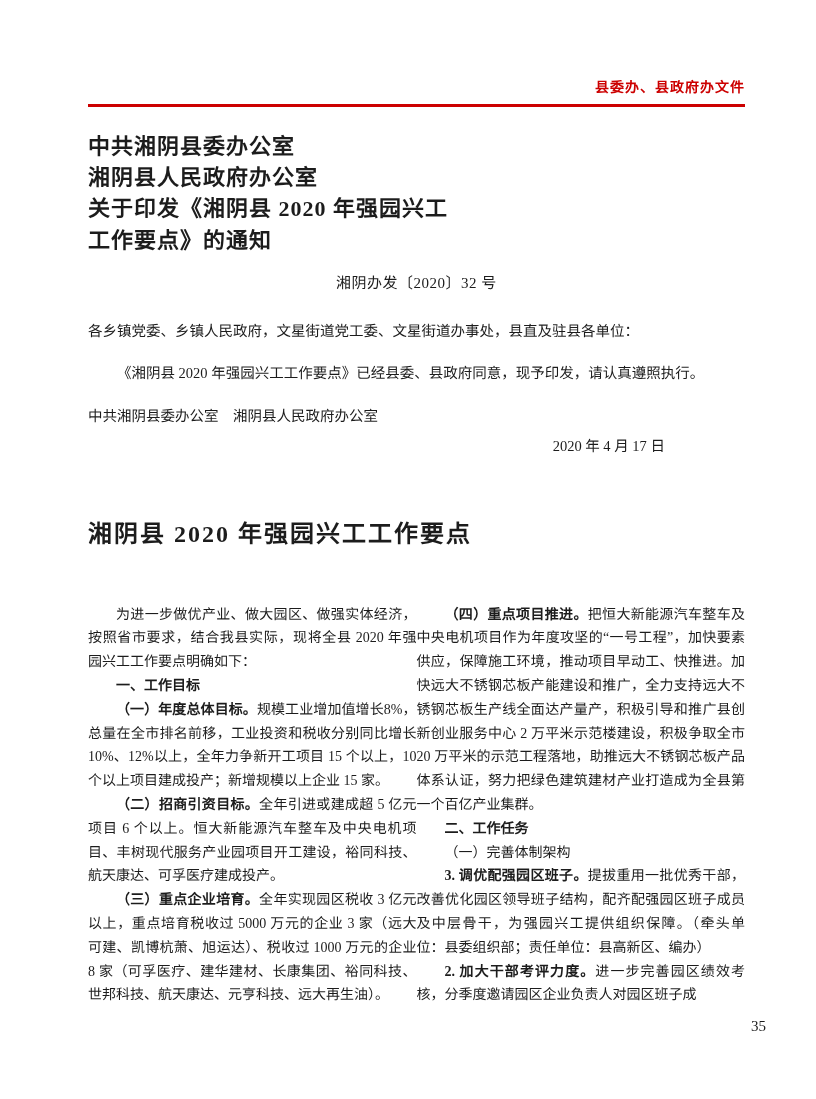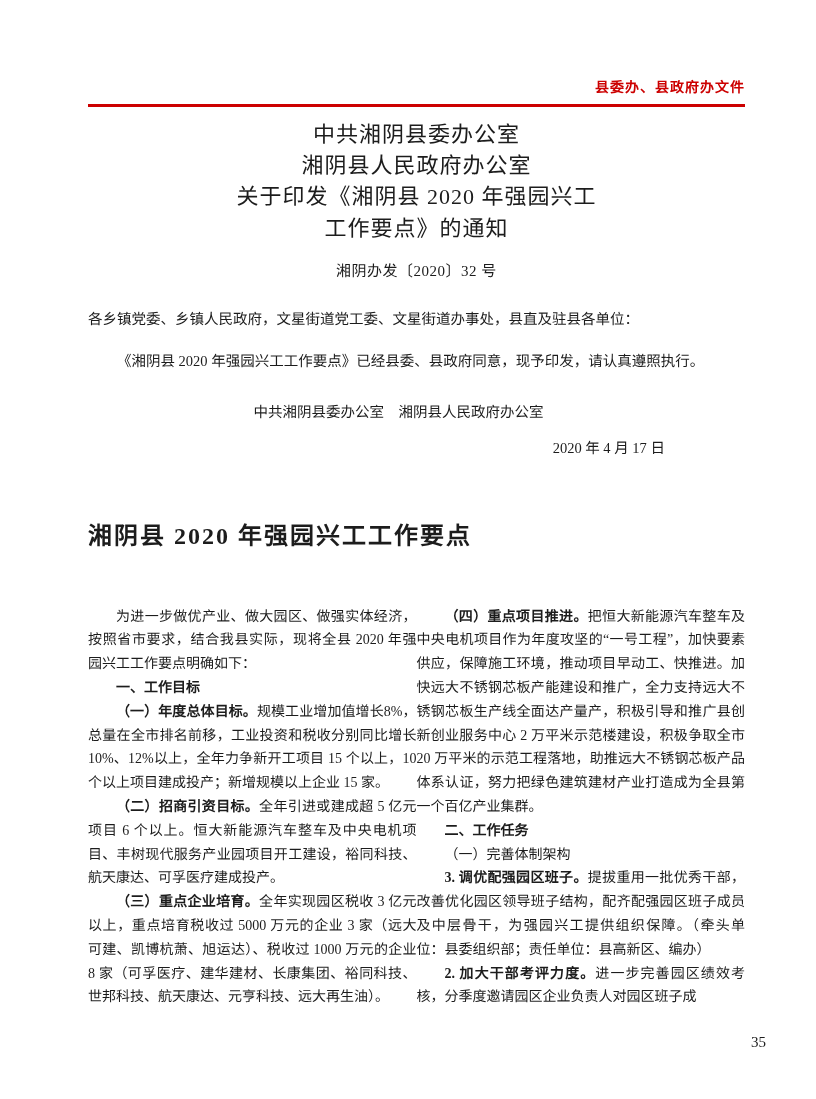--- a/index.html
+++ b/index.html
@@ -26,52 +26,51 @@
     font-family: "Liberation Sans", "DejaVu Sans", sans-serif;
   }
   .header-rule {
     height: 3px;
     background: var(--accent, #cc0000);
     margin-top: 8px;
   }
 
   
   .doc-title {
-    margin-top: 12px;
-    text-align: center;
-    font-weight: normal;
+    margin-top: 24px;
+    text-align: left;
+    font-weight: bold;
     font-size: 22px;
     line-height: 1.42;
     letter-spacing: 1px;
   }
   .doc-number {
     margin-top: 15px;
     text-align: center;
     font-size: 15px;
     font-weight: normal;
     letter-spacing: 0.5px;
   }
 
   
   .notice-body {
     margin-top: 24px;
     font-size: 14.5px;
     line-height: 2.1;
   }
   .notice-p { text-indent: 2em; margin-top: 12px; }
   .signature {
-    text-align: center;
+    text-align: left;
     padding-right: 36px;
-    margin-top: 20px;
+    margin-top: 12px;
     font-size: 14.5px;
   }
   .sign-date {
     text-align: right;
     padding-right: 80px;
-    margin-top: 6px;
     font-size: 14.5px;
   }
 
   
   .main-title {
     margin-top: 52px;
     text-align: left;
     font-weight: bold;
     font-size: 24px;
     letter-spacing: 2px;
@@ -85,21 +84,21 @@
   }
   .col { flex: 1; min-width: 0; }
   .col p { text-indent: 2em; }
   .col p.heading { font-weight: bold; }
   .col p.subheading { font-weight: normal; }
   .col p strong { font-weight: bold; }
 
   .page-num {
     position: absolute;
     right: 50px;
-    bottom: 30px;
+    bottom: 46px;
     font-size: 15px;
     color: #1c1c1c;
   }
 </style>
 </head>
 <body>
 
 <div class="page">
   <div class="content">
 

